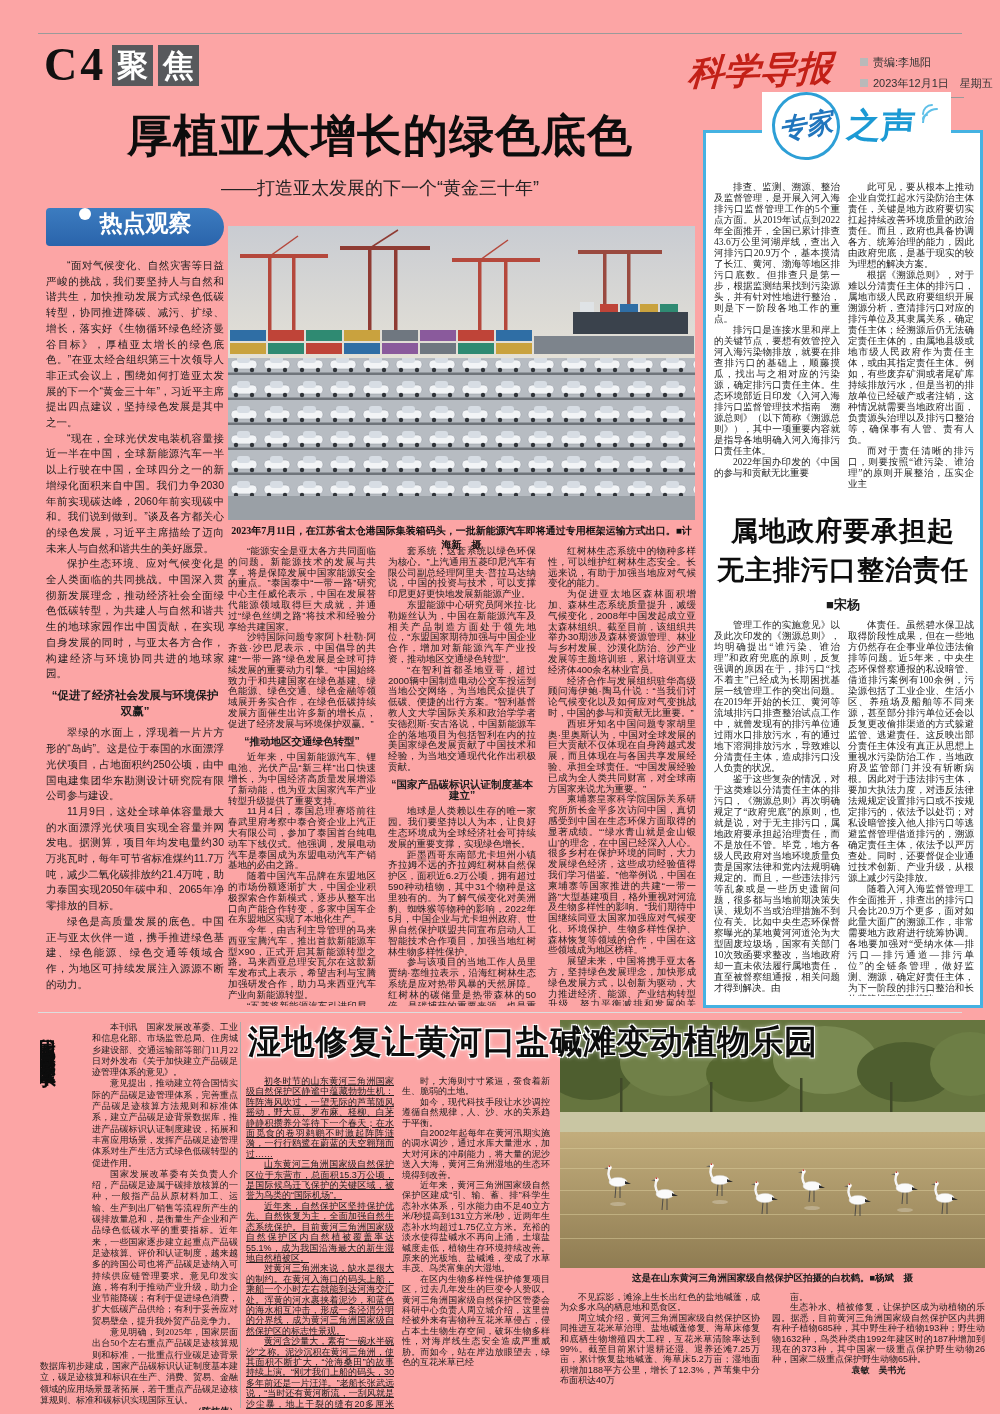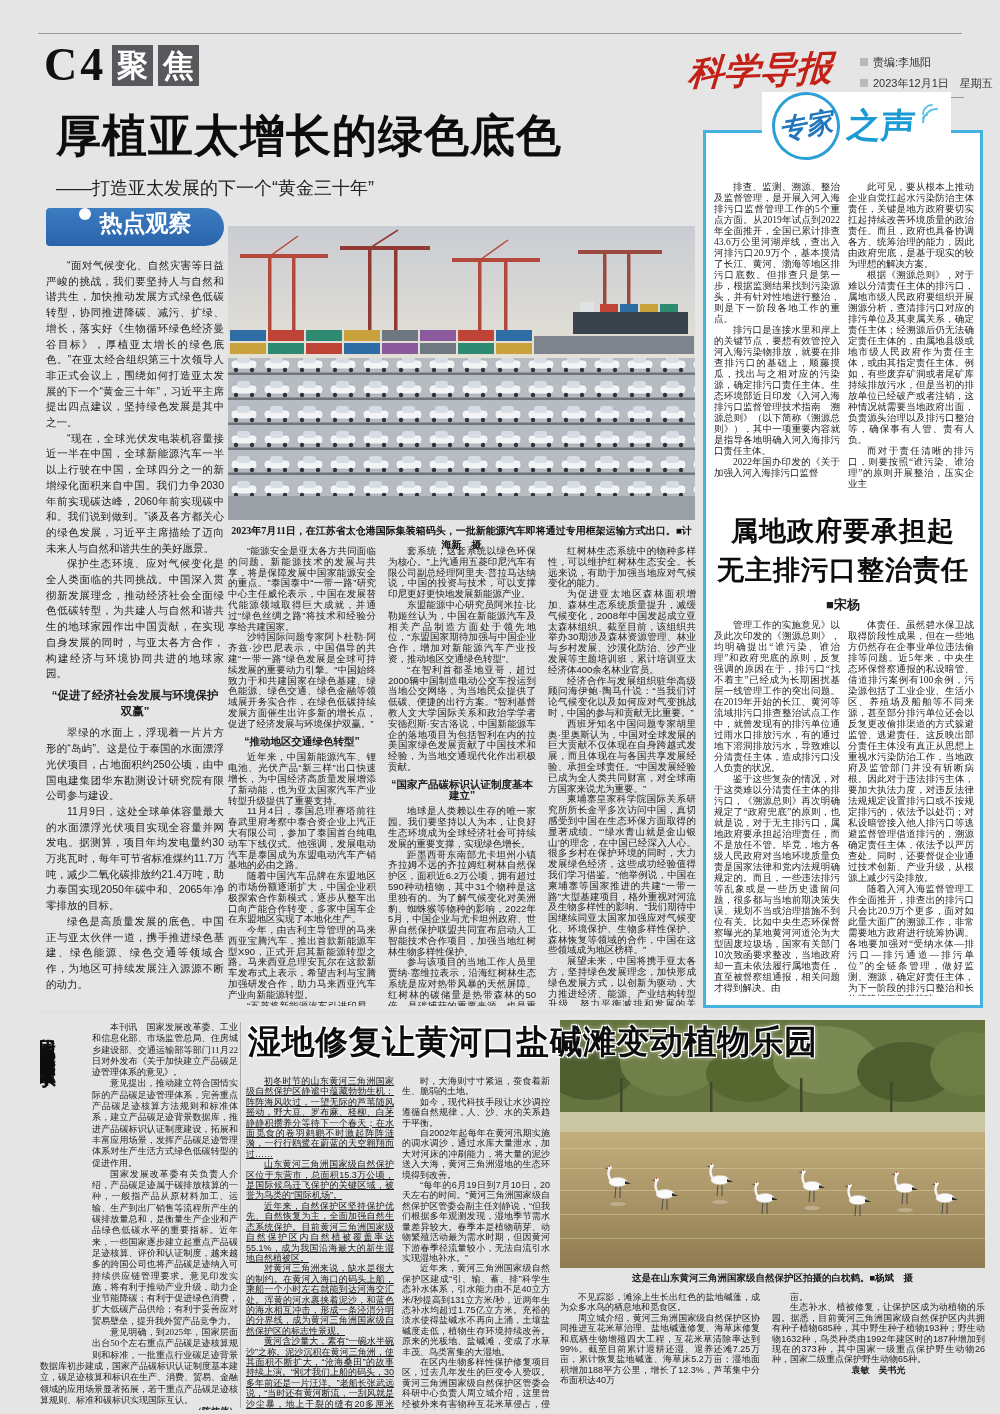--- a/index.html
+++ b/index.html
@@ -1,34 +1,34 @@
 <!DOCTYPE html>
 <html><head>
 <meta charset="utf-8">
 <style>
   html,body{margin:0;padding:0;background:#ffffff;}
-  #page{position:relative;width:1000px;height:1414px;margin:0 auto;background:#e5e5e5;
+  #page{position:relative;width:1000px;height:1414px;margin:0 auto;background:#fca5a5;
         font-family:"Liberation Sans",sans-serif;color:#1c1c1c;overflow:hidden;}
   .abs{position:absolute;}
   .hline{background:#9a9a9a;height:1px;}
   .vline{background:#aaa;width:1px;}
 
   
   #page-number{left:44px;top:38px;font:700 46px "Liberation Serif",serif;letter-spacing:3px;color:#111;}
   #section-badge{left:112px;top:45px;display:flex;gap:5px;}
   .badge-box{width:41px;height:41px;background:#58595c;color:#fff;font-size:31px;font-weight:800;
              line-height:41px;text-align:center;}
   #masthead{left:688px;top:46px;width:170px;color:#c32017;
             font:italic 700 36px "DejaVu Serif",serif;transform:skewX(-5deg) rotate(-2deg);}
   #header-meta{left:860px;top:52px;font-size:11px;color:#333;line-height:21px;white-space:nowrap;}
   .sq{display:inline-block;width:8px;height:8px;background:#b9b9b9;margin-right:5px;}
   #meta-rule{left:858px;top:97px;width:106px;}
 
   
-  #main-headline-wrap{left:56px;top:110px;width:648px;text-align:left;}
+  #main-headline-wrap{left:56px;top:110px;width:648px;text-align:center;}
   #main-headline{font-size:45px;font-weight:900;letter-spacing:1px;color:#0d0d0d;line-height:52px;}
   #main-subtitle{margin-top:14px;font-size:18px;color:#222;}
   #hot-label{left:46px;top:208px;width:178px;height:38px;border-radius:4px 20px 20px 4px;
              background:linear-gradient(180deg,#3c7cc0,#2a64ab);color:#fff;display:flex;align-items:flex-start;
              justify-content:center;gap:9px;font-size:23px;font-weight:800;}
   .dot{width:12px;height:12px;border-radius:50%;background:#fff;}
   #left-column{left:46px;top:258px;width:178px;height:748px;font-size:10.5px;line-height:15.7px;
                text-align:justify;overflow:hidden;}
   .col p{margin:0;text-indent:2em;}
   .col p.sub{text-indent:0;text-align:center;font-weight:800;margin:6px 0;font-size:11.5px;}
@@ -225,21 +225,21 @@
       <g fill="none" stroke="#5fc0e8" stroke-width="2" stroke-linecap="round">
         <path d="M4 18 a4 4 0 0 1 4 -4"></path>
           <path d="M4 13 a9 9 0 0 1 9 -9"></path>
           <path d="M4 8 a14 14 0 0 1 14 -14" transform="translate(0,14)"></path>
       </g>
     </svg>
   </div>
   <div class="abs col kai expert-col" id="expert-tc1">
       <p>排查、监测、溯源、整治及监督管理，是开展入河入海排污口监督管理工作的5个重点方面。从2019年试点到2022年全面推开，全国已累计排查43.6万公里河湖岸线，查出入河排污口20.9万个，基本摸清了长江、黄河、渤海等地区排污口底数。但排查只是第一步，根据监测结果找到污染源头，并有针对性地进行整治，则是下一阶段各地工作的重点。</p>
       <p>排污口是连接水里和岸上的关键节点，要想有效管控入河入海污染物排放，就要在排查排污口的基础上，顺藤摸瓜，找出与之相对应的污染源，确定排污口责任主体。生态环境部近日印发《入河入海排污口监督管理技术指南　溯源总则》（以下简称《溯源总则》），其中一项重要内容就是指导各地明确入河入海排污口责任主体。</p>
-      <p>2022年国办印发的《关于加强入河入海排污口监督</p>
+      <p>2022年国办印发的《中国的参与和贡献无比重要</p>
     </div>
   <div class="abs" id="expert-headline">
     <div>属地政府要承担起</div>
     <div>无主排污口整治责任</div>
   </div>
   <div class="abs col kai expert-col" id="expert-tc2">
       <p>此可见，要从根本上推动企业自觉扛起水污染防治主体责任，关键是地方政府要切实扛起持续改善环境质量的政治责任。而且，政府也具备协调各方、统筹治理的能力，因此由政府兜底，是基于现实的较为理想的解决方案。</p>
       <p>根据《溯源总则》，对于难以分清责任主体的排污口，属地市级人民政府要组织开展溯源分析，查清排污口对应的排污单位及其隶属关系，确定责任主体；经溯源后仍无法确定责任主体的，由属地县级或地市级人民政府作为责任主体，或由其指定责任主体。例如，有些废弃矿洞或者尾矿库持续排放污水，但是当初的排放单位已经破产或者注销，这种情况就需要当地政府出面，负责源头治理以及排污口整治等，确保事有人管、责有人负。</p>
       <p>而对于责任清晰的排污口，则要按照“谁污染、谁治理”的原则开展整治，压实企业主</p>
     </div>
@@ -325,21 +325,20 @@
       <p>初冬时节的山东黄河三角洲国家级自然保护区静谧中蕴藏勃勃生机：阵阵海风吹过，一望无际的芦苇随风摇动，野大豆、罗布麻、柽柳、白茅静静积攒养分等待下一个春天；在水面觅食的卷羽鹈鹕不时激起阵阵涟漪，一行行鸥鹭在蔚蓝的天空翱翔而过……</p>
       <p>山东黄河三角洲国家级自然保护区位于东营市，总面积15.3万公顷，是国际候鸟迁飞保护的关键区域，被誉为鸟类的“国际机场”。</p>
       <p>近年来，自然保护区坚持保护优先、自然恢复为主，全面加强自然生态系统保护。目前黄河三角洲国家级自然保护区内自然植被覆盖率达55.1%，成为我国沿海最大的新生湿地自然植被区。</p>
       <p>对黄河三角洲来说，缺水是很大的制约。在黄河入海口的码头上船，乘船一个小时左右就能到达河海交汇处。浑黄的河水裹挟着泥沙，和蓝色的海水相互冲击，形成一条泾渭分明的分界线，成为黄河三角洲国家级自然保护区的标志性景观。</p>
       <p>黄河含沙量大，素有“一碗水半碗沙”之称。泥沙沉积在黄河三角洲，使其面积不断扩大，“沧海桑田”的故事持续上演。“刚才我们上船的码头，30多年前还是一片汪洋。”老船长张武远说，“当时还有黄河断流，一刮风就是沙尘暴，地上干裂的缝有20多厘米深。”</p>
     </div>
   <div class="abs col wet-col" id="wet-colB">
       <p>时，大海则寸寸紧逼，蚕食着新生、脆弱的土地。</p>
       <p>如今，现代科技手段让水沙调控遵循自然规律，人、沙、水的关系趋于平衡。</p>
       <p>自2002年起每年在黄河汛期实施的调水调沙，通过水库大量泄水，加大对河床的冲刷能力，将大量的泥沙送入大海，黄河三角洲湿地的生态环境得到改善。</p>
-      <p>“每年的6月19日到7月10日，20天左右的时间。”黄河三角洲国家级自然保护区管委会副主任刘静说，“但我们根据多年观测发现，湿地季节需水量差异较大。春季本是植物萌芽、动物繁殖活动最为需水时期，但因黄河下游春季径流量较小，无法自流引水实现湿地补水。”</p>
       <p>近年来，黄河三角洲国家级自然保护区建成“引、输、蓄、排”科学生态补水体系，引水能力由不足40立方米/秒提高到131立方米/秒，近两年生态补水均超过1.75亿立方米。充裕的淡水使得盐碱水不再向上涌，土壤盐碱度走低，植物生存环境持续改善。原来的光板地、盐碱滩，变成了水草丰茂、鸟类富集的大湿地。</p>
       <p>在区内生物多样性保护修复项目区，过去几年发生的巨变令人赞叹。黄河三角洲国家级自然保护区管委会科研中心负责人周立城介绍，这里曾经被外来有害物种互花米草侵占，侵占本土生物生存空间，破坏生物多样性，对海岸线生态安全造成严重威胁。而如今，站在岸边放眼望去，绿色的互花米草已经</p>
     </div>
   <div class="abs" id="wetland-caption">这是在山东黄河三角洲国家级自然保护区拍摄的白枕鹤。■杨斌　摄</div>
   <div class="abs col wet-col" id="wet-colC">
       <p>不见踪影，滩涂上生长出红色的盐地碱蓬，成为众多水鸟的栖息地和觅食区。</p>
       <p>周立城介绍，黄河三角洲国家级自然保护区协同推进互花米草治理、盐地碱蓬修复、海草床修复和底栖生物增殖四大工程，互花米草清除率达到99%。截至目前累计退耕还湿、退养还滩7.25万亩，累计恢复盐地碱蓬、海草床5.2万亩；湿地面积增加188平方公里，增长了12.3%，芦苇集中分布面积达40万</p>
     </div>
   <div class="abs col wet-col" id="wet-colD">
       <p>亩。</p>

